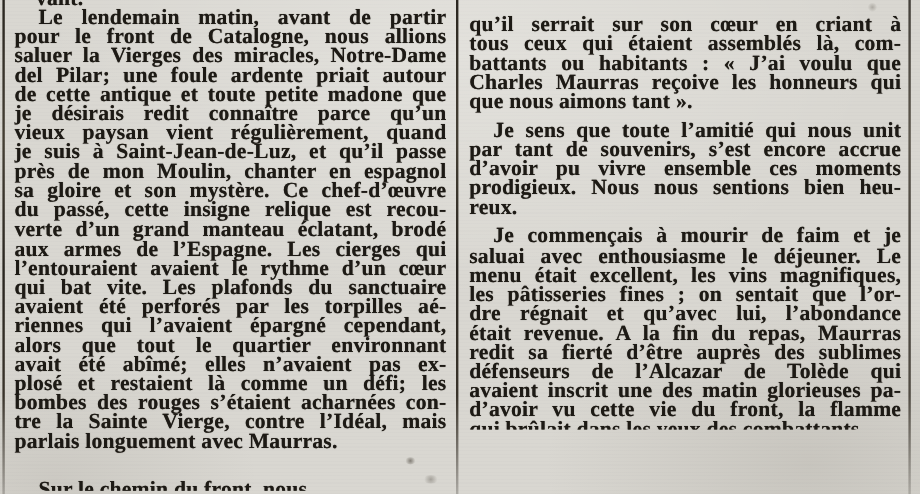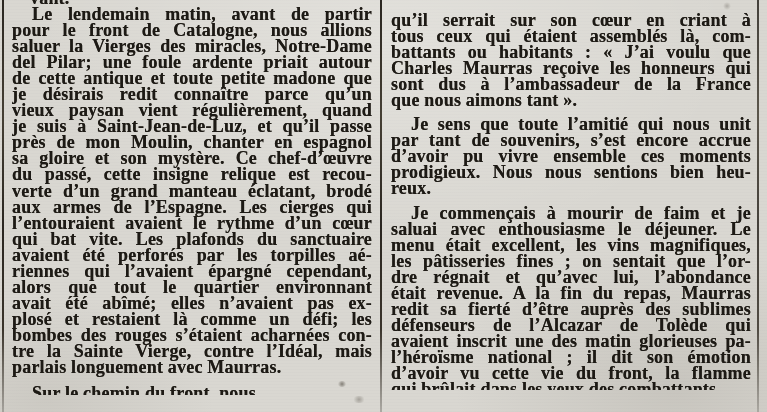--- a/index.html
+++ b/index.html
@@ -43,21 +43,21 @@
     height:16.05px; line-height:16.05px;
     text-align:justify; text-align-last:justify;
   }
   .line.indent { text-indent:20px; }
   .line.end    { text-align-last:left; }
 
   
   .frag { line-height:16.05px; overflow:hidden; white-space:nowrap; }
   .frag-top { height:6px; }
   .frag-top span { display:block; margin-top:-10px; margin-left:18px; }
-  .frag-bottom-left  { height:10px; margin-top:10px; }
+  .frag-bottom-left  { height:10px; margin-top:24px; }
   .frag-bottom-left span { display:block; text-indent:20px; }
   .frag-bottom-right { height:9px; }
 
   .col-right .para-zone { padding-top:12px; }
 
   
   .speck {
     position:absolute; border-radius:50%;
     background:radial-gradient(circle, rgba(60,54,44,.55), rgba(60,54,44,0) 70%);
   }
@@ -110,41 +110,39 @@
     </div>
   </div>
 
   <div class="col col-right">
     <div class="para-zone" id="col-right-paras">
         <div class="para">
           <div class="line">qu’il serrait sur son cœur en criant à</div>
           <div class="line">tous ceux qui étaient assemblés là, com-</div>
           <div class="line">battants ou habitants : « J’ai voulu que</div>
           <div class="line">Charles Maurras reçoive les honneurs qui</div>
-          <div class="line">sont dus à l’ambassadeur de la France</div>
           <div class="line end">que nous aimons tant ».</div>
         </div>
         <div class="para">
           <div class="line indent">Je sens que toute l’amitié qui nous unit</div>
           <div class="line">par tant de souvenirs, s’est encore accrue</div>
           <div class="line">d’avoir pu vivre ensemble ces moments</div>
           <div class="line">prodigieux. Nous nous sentions bien heu-</div>
           <div class="line end">reux.</div>
         </div>
         <div class="para">
           <div class="line indent">Je commençais à mourir de faim et je</div>
           <div class="line">saluai avec enthousiasme le déjeuner. Le</div>
           <div class="line">menu était excellent, les vins magnifiques,</div>
           <div class="line">les pâtisseries fines ; on sentait que l’or-</div>
           <div class="line">dre régnait et qu’avec lui, l’abondance</div>
           <div class="line">était revenue. A la fin du repas, Maurras</div>
           <div class="line">redit sa fierté d’être auprès des sublimes</div>
           <div class="line">défenseurs de l’Alcazar de Tolède qui</div>
           <div class="line">avaient inscrit une des matin glorieuses pa-</div>
-          <div class="line">l’héroïsme national ; il dit son émotion</div>
           <div class="line">d’avoir vu cette vie du front, la flamme</div>
         </div>
       </div>
     <div class="frag frag-bottom-right">
       <span>qui brûlait dans les yeux des combattants</span>
     </div>
   </div>
 
   <div class="speck s1"></div>
   <div class="speck s2"></div>

